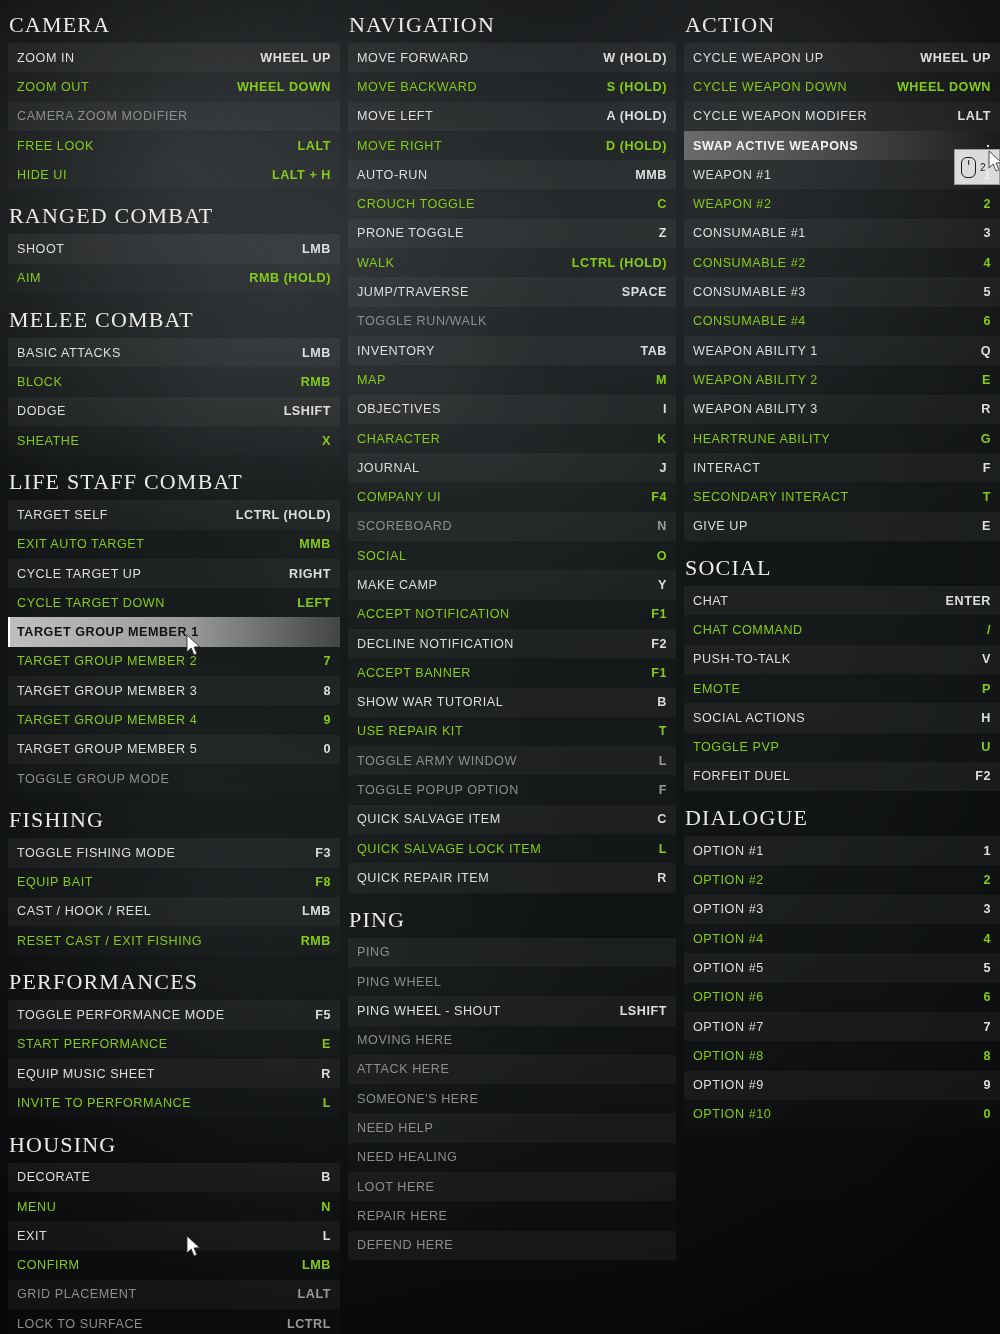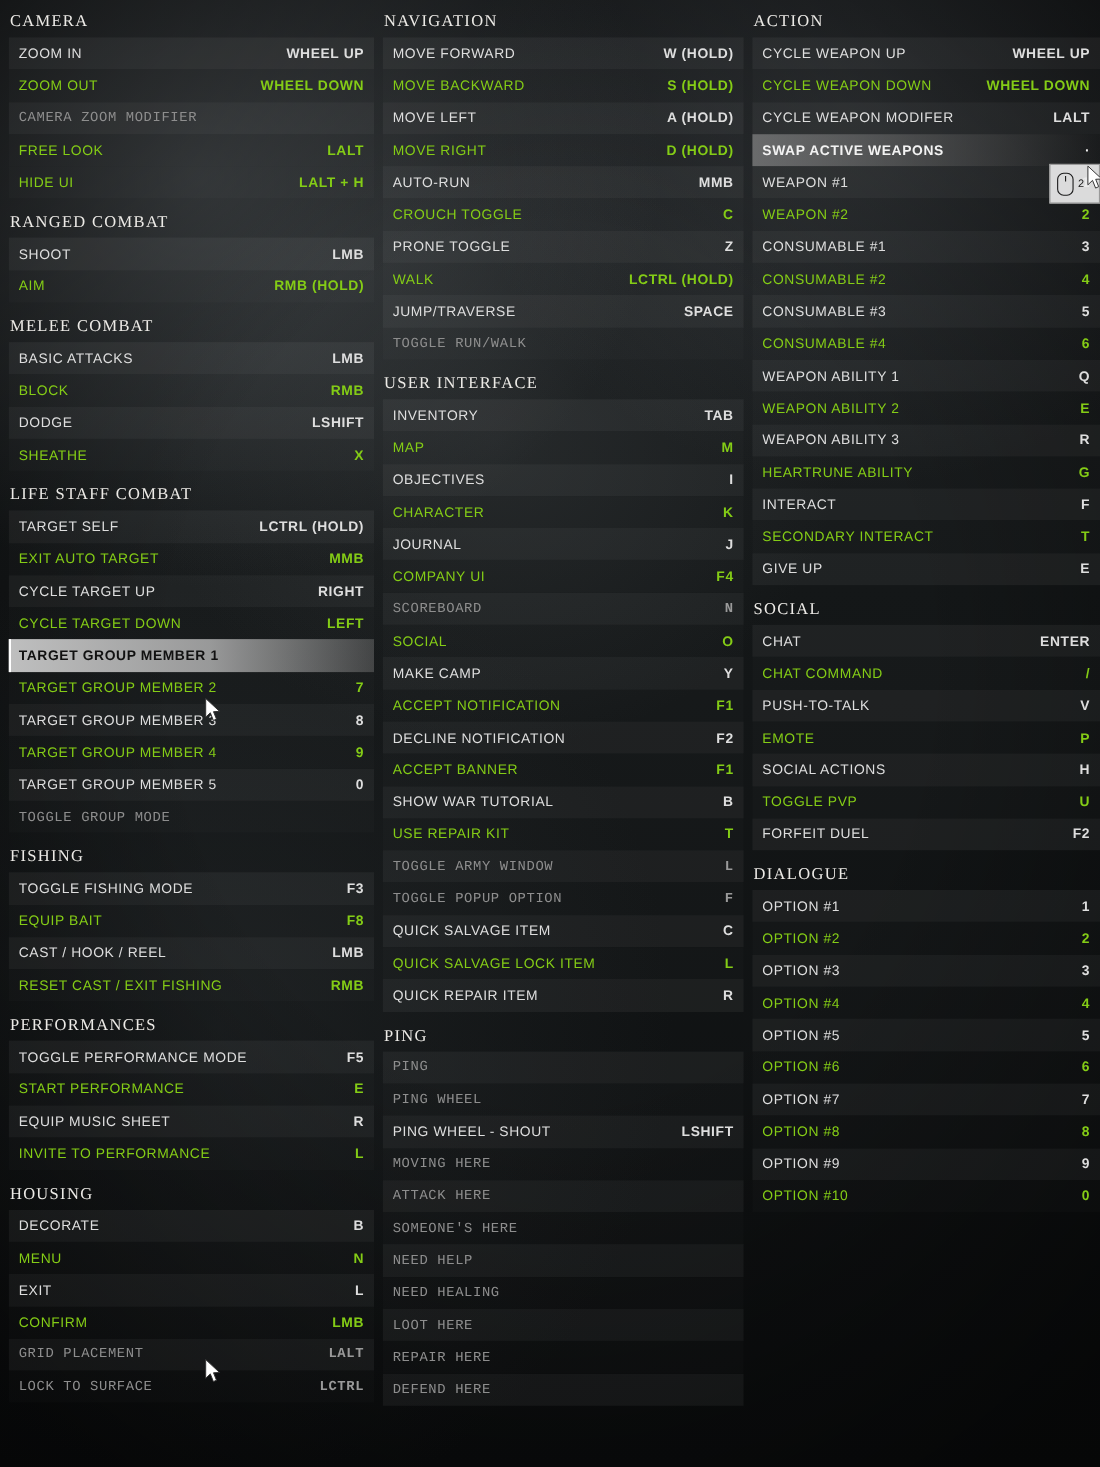--- a/index.html
+++ b/index.html
@@ -43,21 +43,21 @@
   }
   .column {
     box-sizing: border-box;
   }
   .col-1 { width: 340px; padding-left: 8px; }
   .col-2 { width: 336px; padding-left: 8px; }
   .col-3 { width: 324px; padding-left: 8px; }
 
   .section-title {
     font-family: "Liberation Serif", serif;
-    font-size: 15px;
+    font-size: 22px;
     letter-spacing: 1.2px;
     color: #eceae6;
     text-transform: uppercase;
     margin: 14px 0 5px 0;
     padding-left: 1px;
     font-weight: 400;
   }
   .col-1 .section-title:first-child,
   .col-2 .section-title:first-child,
   .col-3 .section-title:first-child {
@@ -82,21 +82,21 @@
   }
   .kb-row .key {
     text-transform: uppercase;
     font-weight: bold;
     white-space: nowrap;
     margin-left: 10px;
   }
   
   .shade-a { background: rgba(255,255,255,0.052); color: #dedede; align-items: center; }
   .shade-b { background: rgba(255,255,255,0.014); color: #84cc16; }
-  .dim { color: #8e8e8e; font-family: Liberation Mono, monospace; }
+  .dim { color: #8e8e8e; }
   .dim .key { color: #9a9a9a; }
   .selected {
     background: linear-gradient(90deg, rgba(215,215,215,0.88) 0%, rgba(185,185,185,0.80) 55%, rgba(120,120,120,0.45) 100%);
     color: #111;
   }
   .selected .act { color: #111; font-weight: bold; }
   .selected .key { color: #111; }
   .selected::before {
     content: "";
     position: absolute;
@@ -353,21 +353,20 @@
         <span class="key">LCTRL (HOLD)</span>
       </div>
       <div class="kb-row shade-a">
         <span class="act">JUMP/TRAVERSE</span>
         <span class="key">SPACE</span>
       </div>
       <div class="kb-row shade-b dim">
         <span class="act">TOGGLE RUN/WALK</span>
         <span class="key"></span>
       </div>
-      <div class="section-title">USER INTERFACE</div>
       <div class="kb-row shade-a">
         <span class="act">INVENTORY</span>
         <span class="key">TAB</span>
       </div>
       <div class="kb-row shade-b">
         <span class="act">MAP</span>
         <span class="key">M</span>
       </div>
       <div class="kb-row shade-a">
         <span class="act">OBJECTIVES</span>

